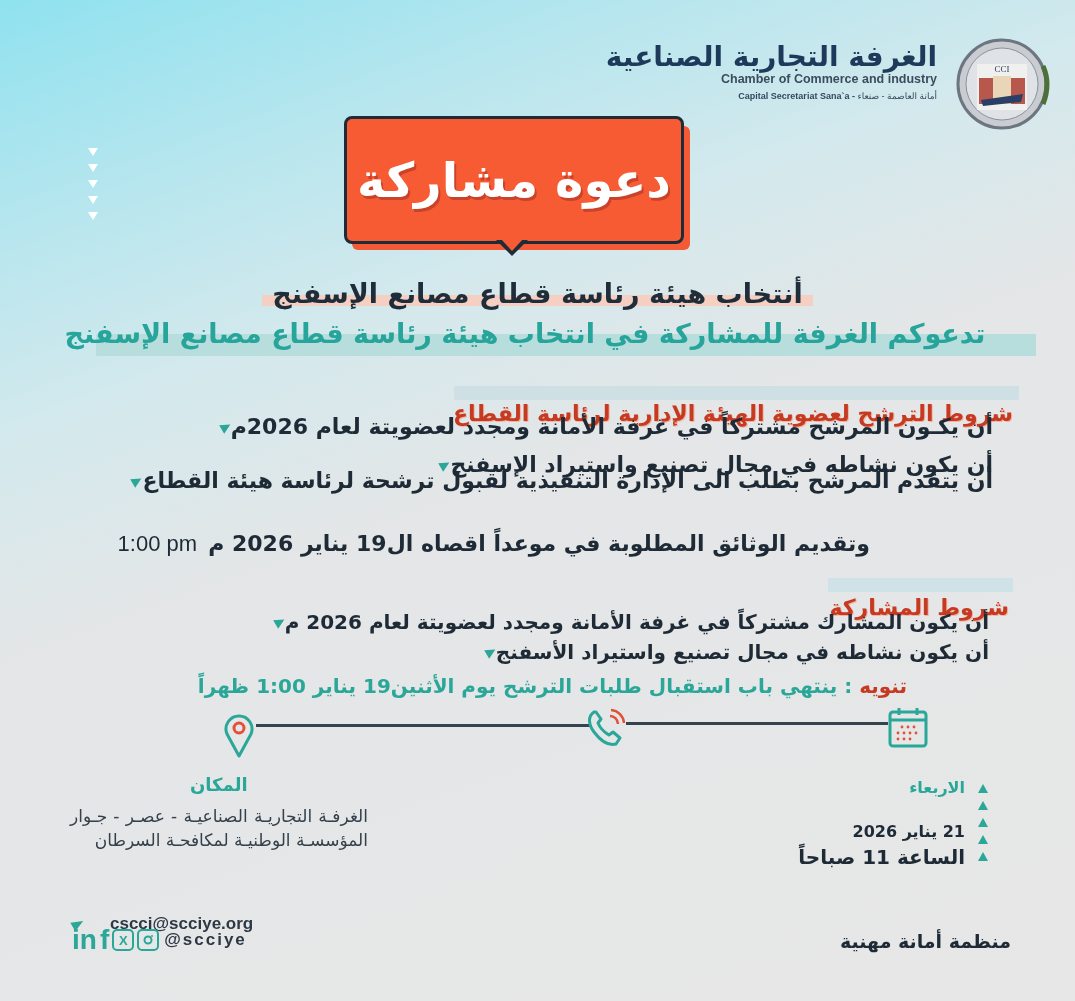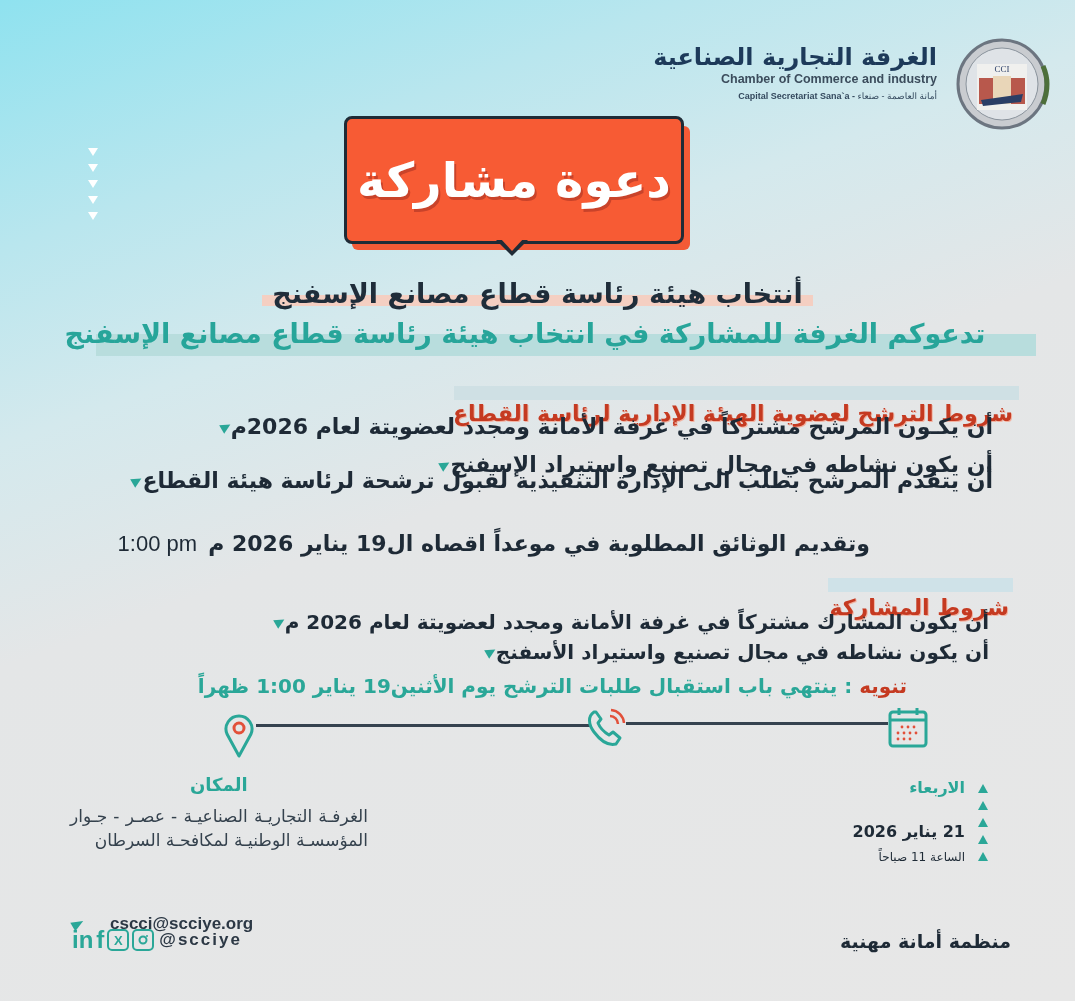--- a/index.html
+++ b/index.html
@@ -6,21 +6,21 @@
   html, body { width: 1075px; height: 1001px; overflow: hidden; }
   body {
     font-family: "DejaVu Sans", sans-serif;
     position: relative;
     background: linear-gradient(160deg, #8fe2ef 0%, #b9e6ee 18%, #d4e9ed 32%, #e4e6e7 48%, #e7e7e7 100%);
   }
   .abs { position: absolute; }
 
   
   .logo-text { right: 138px; top: 44px; text-align: right; }
-  .logo-ar { font-size: 24px; font-weight: bold; color: #1d3a5a; line-height: 26px; direction: rtl; }
+  .logo-ar { font-size: 28px; font-weight: bold; color: #1d3a5a; line-height: 26px; direction: rtl; }
   .logo-en { font-size: 12.5px; font-weight: bold; color: #3b4c5c; line-height: 18px; font-family: "Liberation Sans", sans-serif; }
   .logo-sub { font-size: 9px; font-weight: bold; color: #34495e; line-height: 16px; font-family: "Liberation Sans", sans-serif; }
   .logo-badge { right: 18px; top: 36px; width: 110px; height: 96px; }
 
   
   .tri-stack { left: 88px; top: 148px; display: flex; flex-direction: column; gap: 8px; }
   .tri-stack span { width: 0; height: 0; border-left: 5px solid transparent; border-right: 5px solid transparent; border-top: 8px solid #ffffff; display: block; }
 
   
   .bubble-wrap { left: 344px; top: 116px; width: 346px; height: 148px; }
@@ -69,30 +69,30 @@
   .cal { left: 886px; top: 706px; width: 44px; height: 44px; }
 
   
   .loc-title { left: 190px; top: 774px; font-size: 18px; font-weight: bold; color: #2aa798; direction: rtl; }
   .loc-body { left: 70px; top: 804px; width: 298px; font-size: 17px; line-height: 24px; color: #34414d; direction: rtl; text-align: justify; text-align-last: right; }
 
   
   .date-col { right: 110px; top: 776px; text-align: right; direction: rtl; }
   .date-day { font-size: 16px; font-weight: bold; color: #2aa798; line-height: 24px; }
   .date-date { font-size: 16px; font-weight: bold; color: #1e2a36; line-height: 24px; margin-top: 20px; }
-  .date-time { font-size: 12px; font-weight: normal; color: #1e2a36; line-height: 26px; }
+  .date-time { font-size: 20px; font-weight: bold; color: #1e2a36; line-height: 26px; }
   .tri-col { left: 978px; top: 784px; display: flex; flex-direction: column; gap: 8px; }
   .tri-col span { width: 0; height: 0; border-left: 5px solid transparent; border-right: 5px solid transparent; border-bottom: 9px solid #2aa798; display: block; }
 
   
   .email { left: 72px; top: 914px; display: flex; align-items: center; gap: 26px; }
   .email-text { font-size: 17px; font-weight: bold; color: #2c3845; font-family: "Liberation Sans", sans-serif; }
   .send-icon { width: 0; height: 0; border-top: 5px solid transparent; border-bottom: 5px solid transparent; border-left: 12px solid #2aa798; transform: rotate(-30deg); }
   .social { left: 72px; top: 928px; display: flex; align-items: center; gap: 3px; }
-  .soc-in, .soc-f { font-size: 24px; font-weight: bold; color: #2aa798; font-family: "Liberation Sans", sans-serif; line-height: 24px; }
+  .soc-in, .soc-f { font-size: 28px; font-weight: bold; color: #2aa798; font-family: "Liberation Sans", sans-serif; line-height: 24px; }
   .soc-box { width: 22px; height: 22px; border: 2px solid #2aa798; border-radius: 5px; display: flex; align-items: center; justify-content: center; font-size: 13px; font-weight: bold; color: #2aa798; font-family: "Liberation Sans", sans-serif; }
   .soc-handle { font-size: 17px; font-weight: bold; color: #2c3845; letter-spacing: 2px; font-family: "Liberation Sans", sans-serif; margin-left: 2px; }
 
   .org { right: 64px; top: 930px; font-size: 19px; font-weight: bold; color: #1e2a36; direction: rtl; }
 </style>
 </head>
 <body>
 
 <div class="abs logo-text">
   <div class="logo-ar">الغرفة التجارية الصناعية</div>

